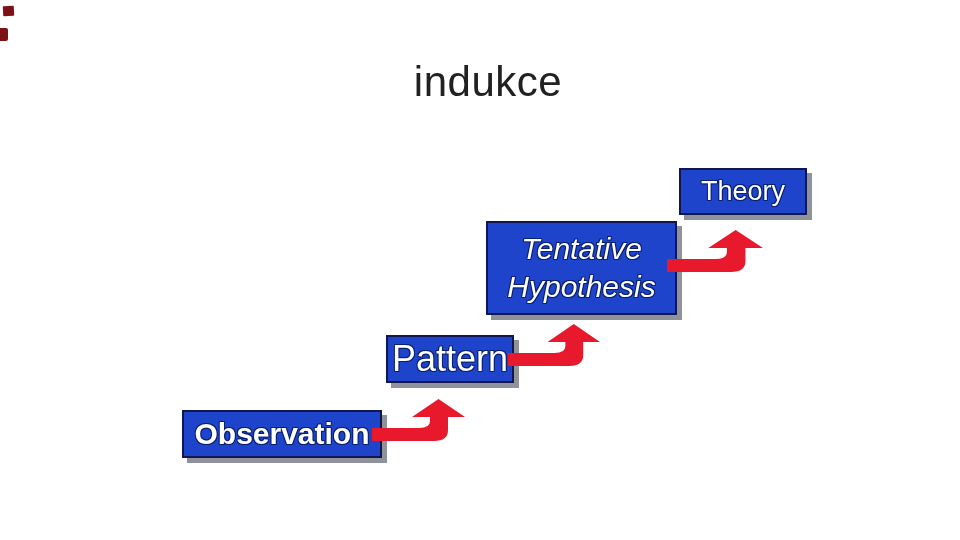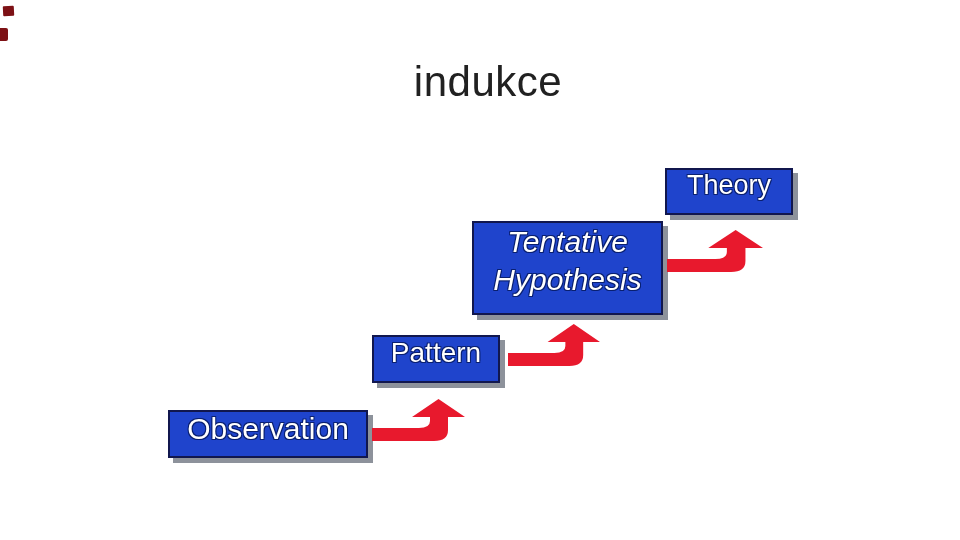--- a/index.html
+++ b/index.html
@@ -10,33 +10,34 @@
   }
   .title{
     position:absolute;left:0;top:50px;width:100%;margin:8px;
     text-align:center;
     font-family:"Liberation Sans",sans-serif;
     font-size:42px;font-weight:300;letter-spacing:.5px;
     color:var(--title-color,#212121);
   }
   .step-box{
     position:absolute;
-    display:flex;align-items:flex-start;justify-content:center;
+    display:flex;align-items:center;justify-content:center;
     background:var(--box-fill,#1f44cc);
     border:2px solid var(--box-border,#11174e);
     box-shadow:5px 5px 0 0 var(--shadow,#8d929b);
     color:var(--box-text,#ffffff);
     text-align:center;
     text-shadow:-1px -1px 0 var(--box-text-outline,#0a2070),
                  1px -1px 0 var(--box-text-outline,#0a2070),
                 -1px  1px 0 var(--box-text-outline,#0a2070),
                  1px  1px 0 var(--box-text-outline,#0a2070);
+    margin-left:14px;
   }
-  .box-observation{left:168px;top:410px;width:196px;height:44px;font-size:30px;}
-  .box-pattern{left:372px;top:335px;width:124px;height:44px;font-size:28px;}
+  .box-observation{left:168px;top:410px;width:196px;height:44px;font-size:30px;font-weight:bold;}
+  .box-pattern{left:372px;top:335px;width:124px;height:44px;font-size:36px;}
   .box-tentative{left:472px;top:221px;width:187px;height:90px;font-size:30px;line-height:38px;font-style:italic;}
   .box-theory{left:665px;top:168px;width:124px;height:43px;font-size:27px;}
   .bent-arrow{position:absolute;}
   .bent-arrow path{fill:var(--arrow-red,#e8192d);}
   .arrow-1{left:372px;top:399px;width:93px;height:44px;}
   .arrow-2{left:508px;top:324px;width:92px;height:44px;}
   .arrow-3{left:667px;top:230px;width:96px;height:44px;}
   .edge-mark{position:absolute;background:var(--edge-mark,#7d1115);}
   .edge-mark-1{left:3px;top:6px;width:11px;height:10px;transform:rotate(-3deg);border-radius:1px;}
   .edge-mark-2{left:0;top:28px;width:8px;height:13px;border-radius:0 2px 2px 0;}

